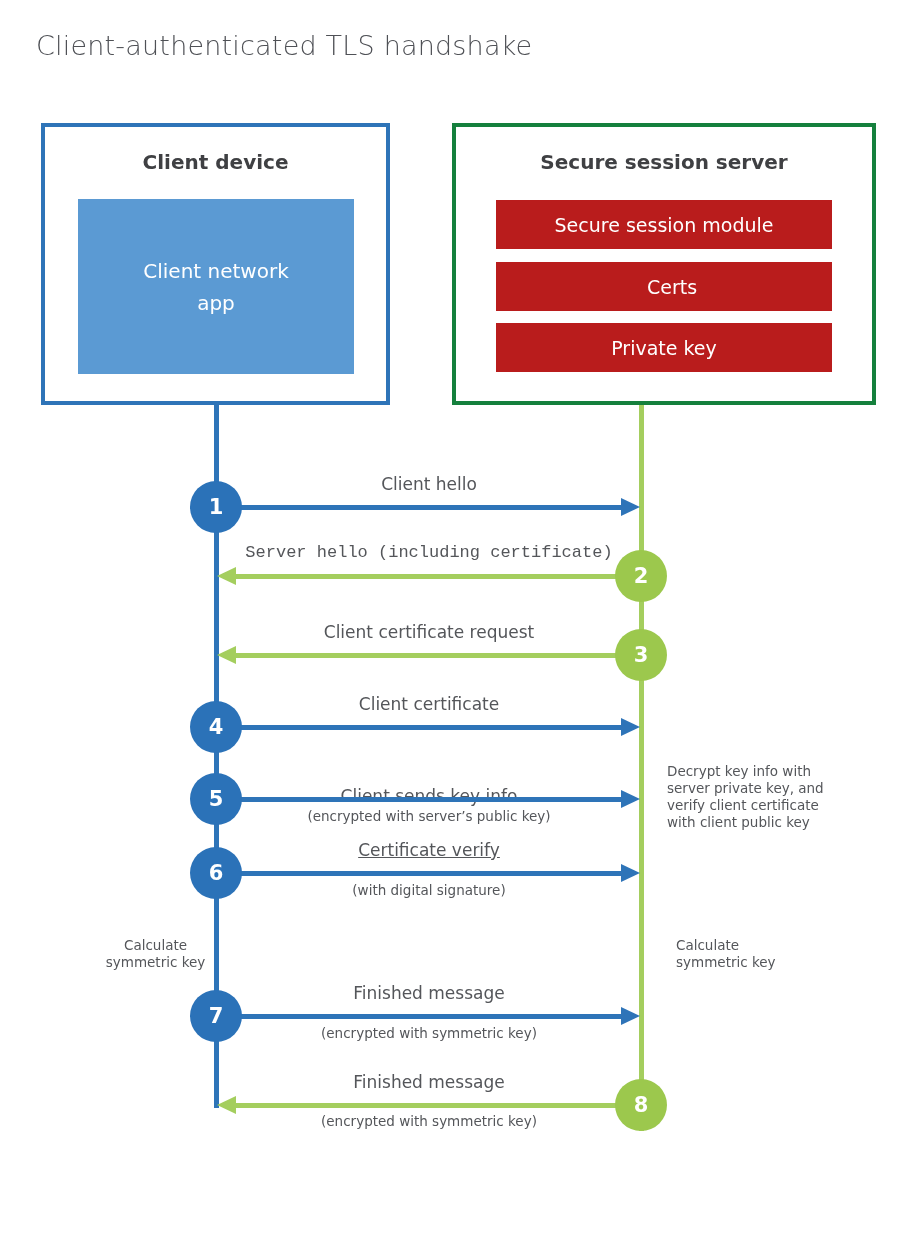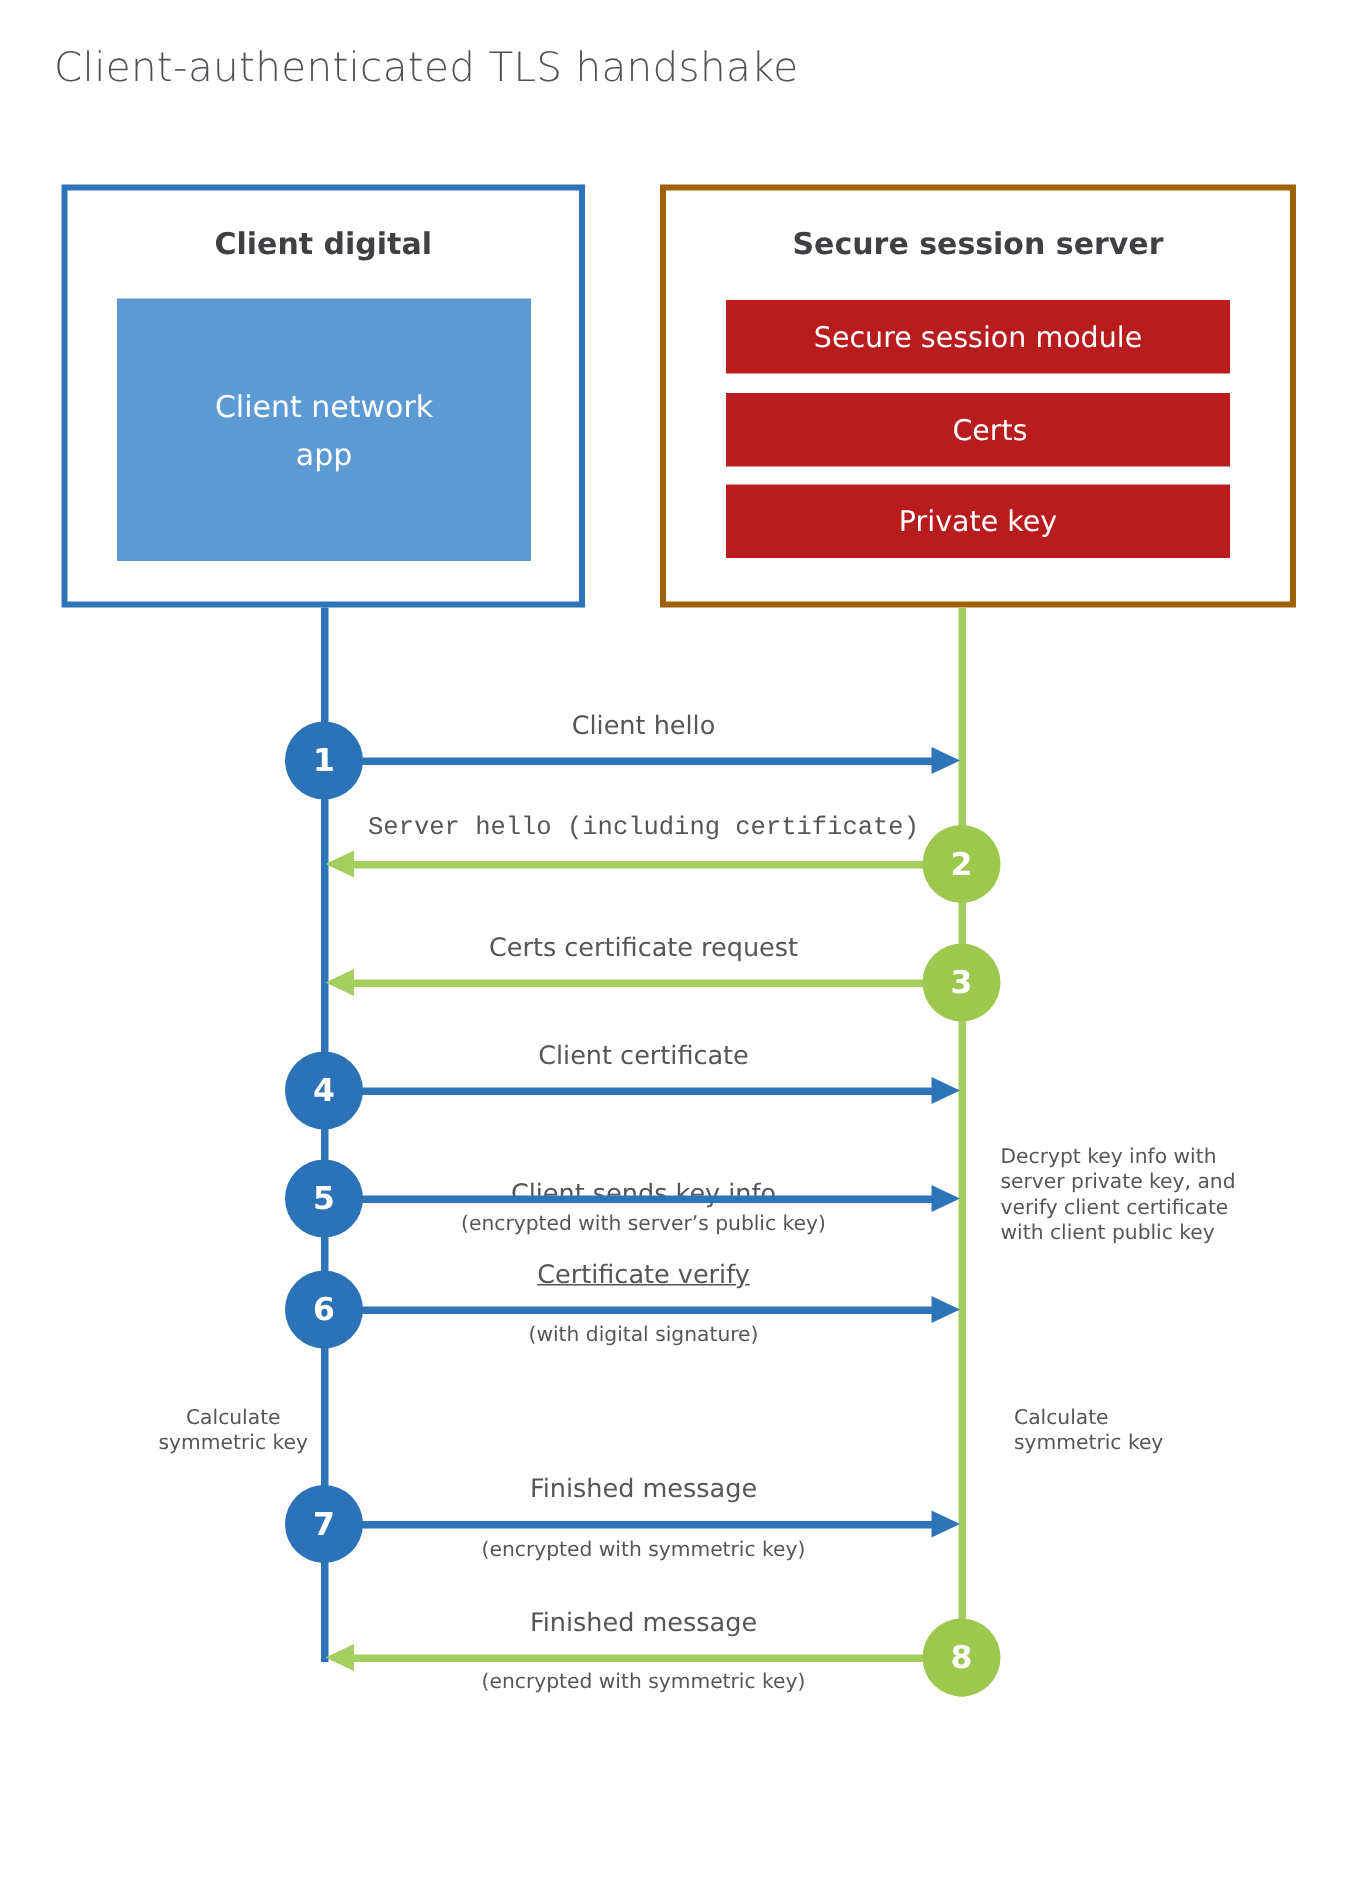--- a/index.html
+++ b/index.html
@@ -8,21 +8,21 @@
     position:relative; width:884px; height:1256px; background:#ffffff;
     font-family:"DejaVu Sans","Liberation Sans",sans-serif; overflow:hidden;
   }
   .page-title {
     position:absolute; left:36px; top:30px;
     font-size:27px; font-weight:300; color:#4f5156; letter-spacing:0.2px;
   }
   
   .actor-box { position:absolute; top:123px; height:282px; background:#fff; }
   .client-box { left:41px;  width:349px; border:4px solid #2e74b8; }
-  .server-box { left:440px; width:424px; border:4px solid #a16207; }
+  .server-box { left:452px; width:424px; border:4px solid #15803d; }
   .actor-title {
     position:absolute; left:0; top:23px; width:100%; text-align:center;
     font-size:20px; font-weight:bold; color:#3f4043;
   }
   .client-app {
     position:absolute; left:33px; top:72px; width:276px; height:175px;
     background:#5b9ad3; color:#ffffff; font-size:20px; line-height:1.6;
     display:flex; align-items:center; justify-content:center; text-align:center;
     padding:0 52px;
   }
@@ -73,21 +73,21 @@
   .note-calc-right { left:676px; top:937px; width:110px; text-align:left; }
 </style>
 </head>
 <body>
 
 <div class="canvas">
 
   <div class="page-title">Client-authenticated TLS handshake</div>
 
   <div class="actor-box client-box">
-    <div class="actor-title">Client digital</div>
+    <div class="actor-title">Client device</div>
     <div class="client-app">
       <span>Client network app</span>
     </div>
   </div>
 
   <div class="actor-box server-box">
     <div class="actor-title">Secure session server</div>
     <div class="server-bar" style="top:73px;">Secure session module</div>
     <div class="server-bar" style="top:135px;padding-left:16px;">Certs</div>
     <div class="server-bar" style="top:196px;">Private key</div>
@@ -104,21 +104,21 @@
   </div>
 
   <div>
     <div class="msg-label" style="top:543px;font-family:Liberation Mono, monospace;">Server hello (including certificate)</div>
     <div class="msg-line green-line" style="top:574px;"></div>
     <div class="arrow-left" style="top:567px;"></div>
     <div class="num-circle num-green" style="top:550px;">2</div>
   </div>
 
   <div>
-    <div class="msg-label" style="top:622px;">Certs certificate request</div>
+    <div class="msg-label" style="top:622px;">Client certificate request</div>
     <div class="msg-line green-line" style="top:653px;"></div>
     <div class="arrow-left" style="top:646px;"></div>
     <div class="num-circle num-green" style="top:629px;">3</div>
   </div>
 
   <div>
     <div class="msg-label" style="top:694px;">Client certificate</div>
     <div class="msg-line blue-line" style="top:725px;"></div>
     <div class="arrow-right" style="top:718px;"></div>
     <div class="num-circle num-blue" style="top:701px;">4</div>

